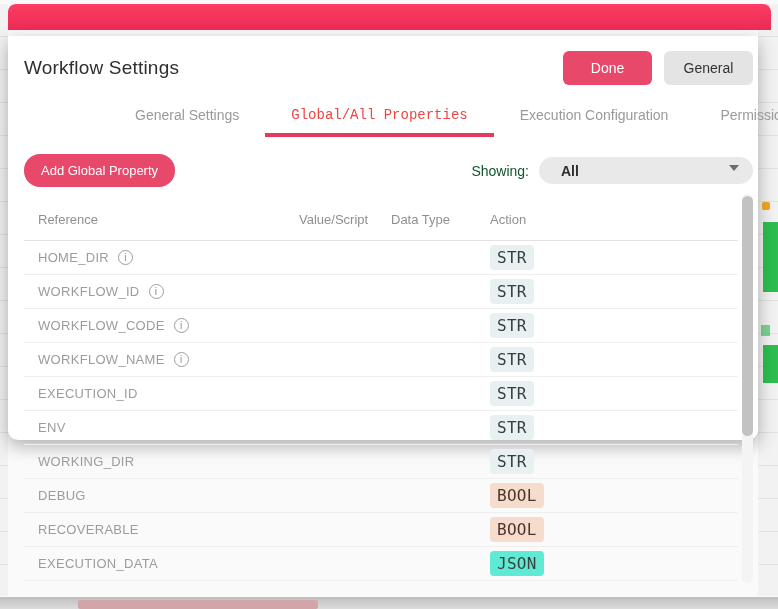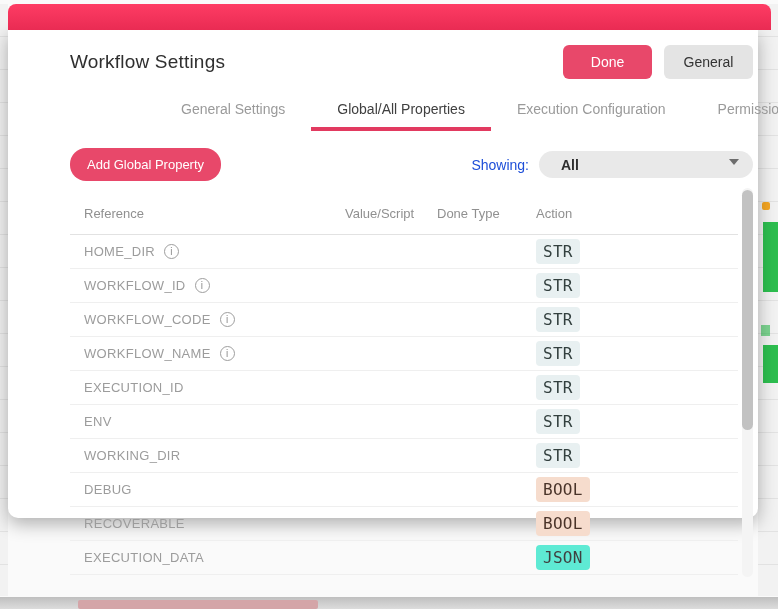--- a/index.html
+++ b/index.html
@@ -19,48 +19,48 @@
   #bg-teal-mark     { left:761px; top:325px; width:9px; height:11px; opacity:.6; }
   #bg-bottom { left:0; top:597px; width:778px; height:12px; z-index:1;
     background:linear-gradient(180deg,#bfbfbf,#dcdcdc); }
   #bg-dimmed-button { position:absolute; left:78px; top:600px; width:240px; height:9px;
     border-radius:2px; z-index:2; }
 
   
   #top-accent-bar { position:absolute; left:8px; top:4px; width:763px; height:26px;
     border-radius:8px 8px 0 0; z-index:11;
     background:linear-gradient(180deg,var(--topbar-top,#fe3c64),var(--topbar-bottom,#e92b53)); }
-  #dialog { position:absolute; left:8px; top:30px; width:750px; height:488px;
+  #dialog { position:absolute; left:8px; top:36px; width:750px; height:404px;
     background:#ffffff; border-radius:0 0 10px 10px; z-index:10;
-    box-shadow:0 6px 18px rgba(0,0,0,.30);padding-left:46px; }
+    box-shadow:0 6px 18px rgba(0,0,0,.30); }
 
   .modal-header { display:flex; align-items:center; padding:15px 5px 0 16px; }
   .dialog-title { flex:1; font-size:19px; color:#2f2f2f; letter-spacing:.2px; }
   .btn { height:34px; width:89px; border:none; border-radius:6px; font-size:14px;
     font-family:"Liberation Sans",sans-serif; cursor:pointer; }
   .btn-done { background:var(--accent,#e8486a); color:#fff; margin-right:12px;margin-left:38px; }
   .btn-cancel { background:#e4e4e4; color:#333; }
 
   
   .tab-bar { display:flex; justify-content:space-between; align-items:flex-end;
     margin-top:22px; padding:0 36px 0 56px;margin-left:45px; }
   .tab { position:relative; padding:0 26px 14px 26px; font-size:14px; color:#9a9a9a;
     cursor:pointer; white-space:nowrap; }
-  .tab.active { color:#404040; }
+  .tab.active { color:#ef4444;font-family:Liberation Mono, monospace; }
   .tab.active::after { content:""; position:absolute; left:0; right:0; bottom:0;
     height:4px; background:var(--tab-underline,#e23a60); }
 
   
   .toolbar { display:flex; justify-content:space-between; align-items:center;
     margin-top:17px; padding:0 5px 0 16px; }
   .btn-add { height:33px; padding:0 17px; border:none; border-radius:16px;
     background:var(--accent,#e8486a); color:#fff; font-size:13px;
     font-family:"Liberation Sans",sans-serif; cursor:pointer; }
   .filter-group { display:flex; align-items:center; }
-  .showing-label { font-size:14px; color:#1d4ed8; margin-right:10px;text-align:center; }
+  .showing-label { font-size:14px; color:#14532d; margin-right:10px;text-align:center; }
   .filter-select { position:relative; width:214px; height:27px; background:#e9e9e9;
     border-radius:14px; display:flex; align-items:center; cursor:pointer; }
   .filter-value { font-size:14px; font-weight:bold; color:#2e2e2e; margin-left:22px; }
   .caret { position:absolute; right:14px; top:8px; width:0; height:0;
     border-left:5px solid transparent; border-right:5px solid transparent;
     border-top:6px solid #6d6d6d; }
 
   
   .table-wrap { margin:12px 20px 0 16px; }
   .grid-row { display:grid; grid-template-columns:261px 92px 99px 147px 1fr;
@@ -133,21 +133,21 @@
         <span class="filter-value">All</span>
         <span class="caret"></span>
       </div>
     </div>
   </div>
 
   <div class="table-wrap">
     <div class="grid-row thead">
       <span>Reference</span>
       <span>Value/Script</span>
-      <span>Done Type</span>
+      <span>Data Type</span>
       <span>Action</span>
     </div>
 
       <div class="grid-row trow">
         <span class="cell-name">
           <span>HOME_DIR</span>
           <span class="info-icon">i</span>
         </span>
         <span></span>
         <span></span>

